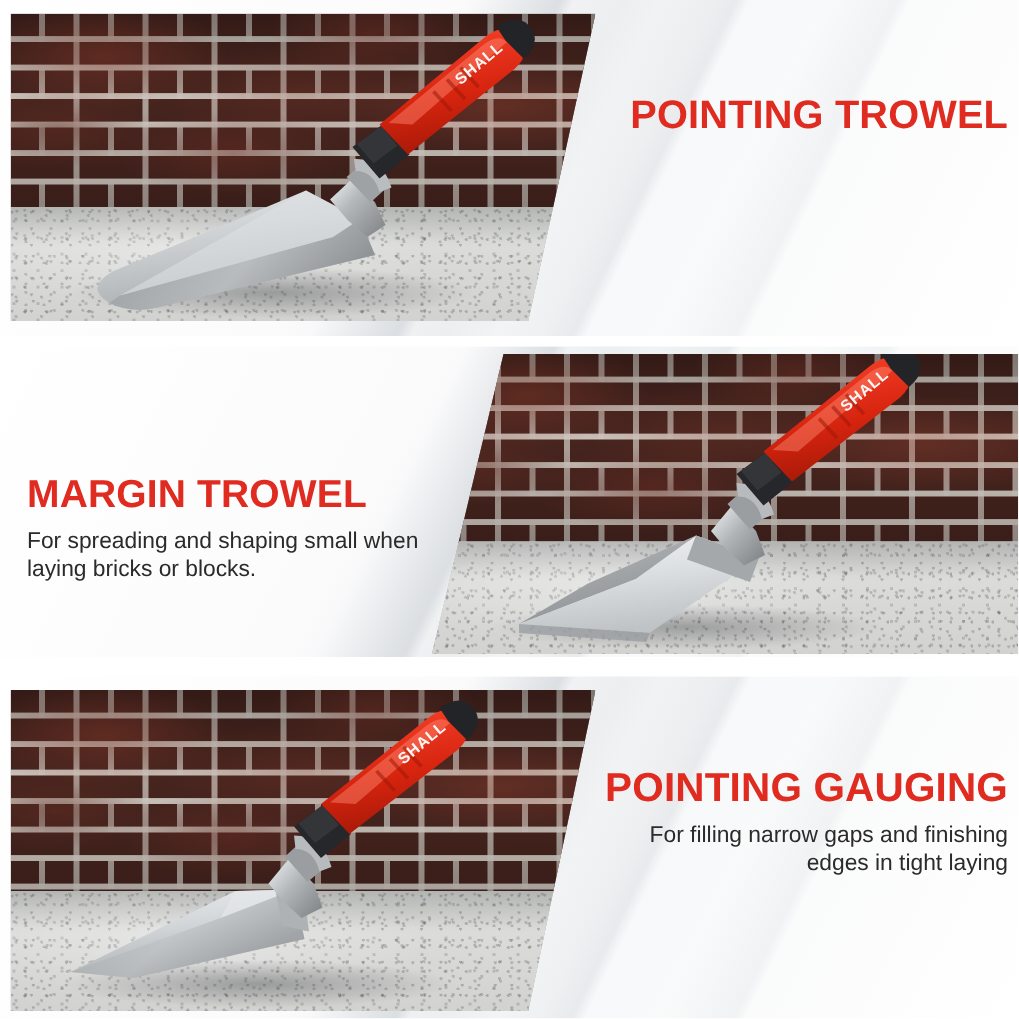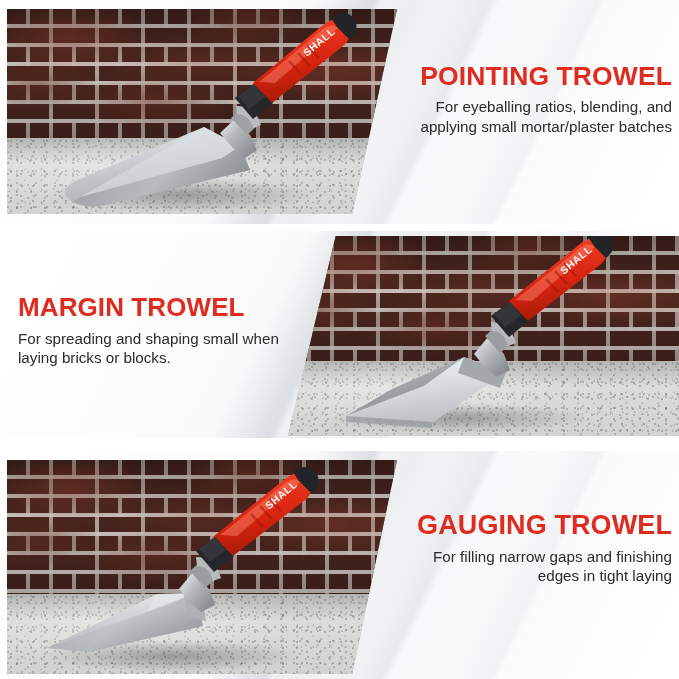--- a/index.html
+++ b/index.html
@@ -154,21 +154,21 @@
   .t3 { top:60px; }
 
   .headline {
     color:#e02b20;
     font-size:26.5px;
     font-weight:bold;
     letter-spacing:.1px;
     line-height:1.06;
     white-space:nowrap;
   }
-  .textcol.left .headline { font-size:26px; }
+  .textcol.left .headline { font-size:26px;margin-top:22px; }
 
   .subline {
     color:#2b2b2b;
     font-size:15.2px;
     line-height:1.30;
     margin-top:7px;
     font-weight:normal;
   }
 
   
@@ -240,21 +240,20 @@
 
           <path d="M324 9 Q340 -2 348 11 Q353 21 342 30 L330 18 Z" fill="#232427"></path>
 
           <text x="300" y="48" fill="#ffffff" font-family="Liberation Sans, sans-serif" font-size="10.5" font-weight="bold" letter-spacing="0.6" transform="rotate(-40 300 48)" opacity=".95">SHALL</text>
         </svg>
       </div>
     </div>
 
     <div class="textcol right t1">
       <h2 class="headline">POINTING TROWEL</h2>
-      <p class="subline">For eyeballing ratios, blending, and applying small mortar/plaster batches</p>
     </div>
   </section>
 
   <section class="panel p2">
     <div class="sheen"></div>
 
     <div class="photo left-slant">
       <div class="wall"></div>
       <div class="floor"></div>
 
@@ -383,18 +382,18 @@
           <path d="M253 46 L265 59" stroke="#9e1a08" stroke-width="2.4" opacity=".55" fill="none"></path>
           <path d="M262 38 L274 51" stroke="#9e1a08" stroke-width="2.4" opacity=".55" fill="none"></path>
           <path d="M286 12 Q302 1 310 14 Q315 24 304 33 L292 21 Z" fill="#232427"></path>
 
           <text x="262" y="50" fill="#ffffff" font-family="Liberation Sans, sans-serif" font-size="10.5" font-weight="bold" letter-spacing="0.6" transform="rotate(-40 262 50)" opacity=".95">SHALL</text>
         </svg>
       </div>
     </div>
 
     <div class="textcol right t3">
-      <h2 class="headline">GAUGING TROWEL</h2>
+      <h2 class="headline">POINTING GAUGING</h2>
       <p class="subline">For filling narrow gaps and finishing edges in tight laying</p>
     </div>
   </section>
 
 </div>
 
 </body></html>

